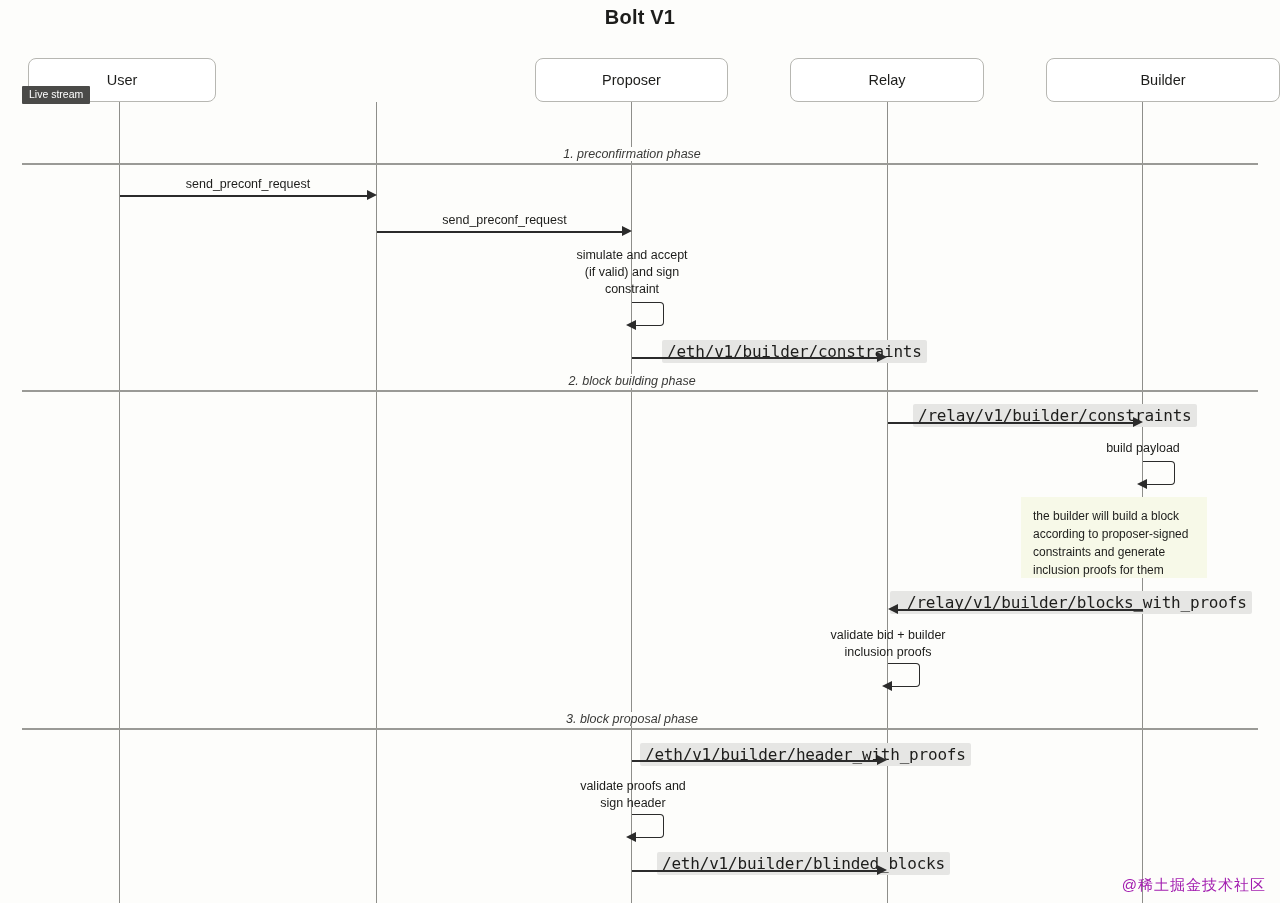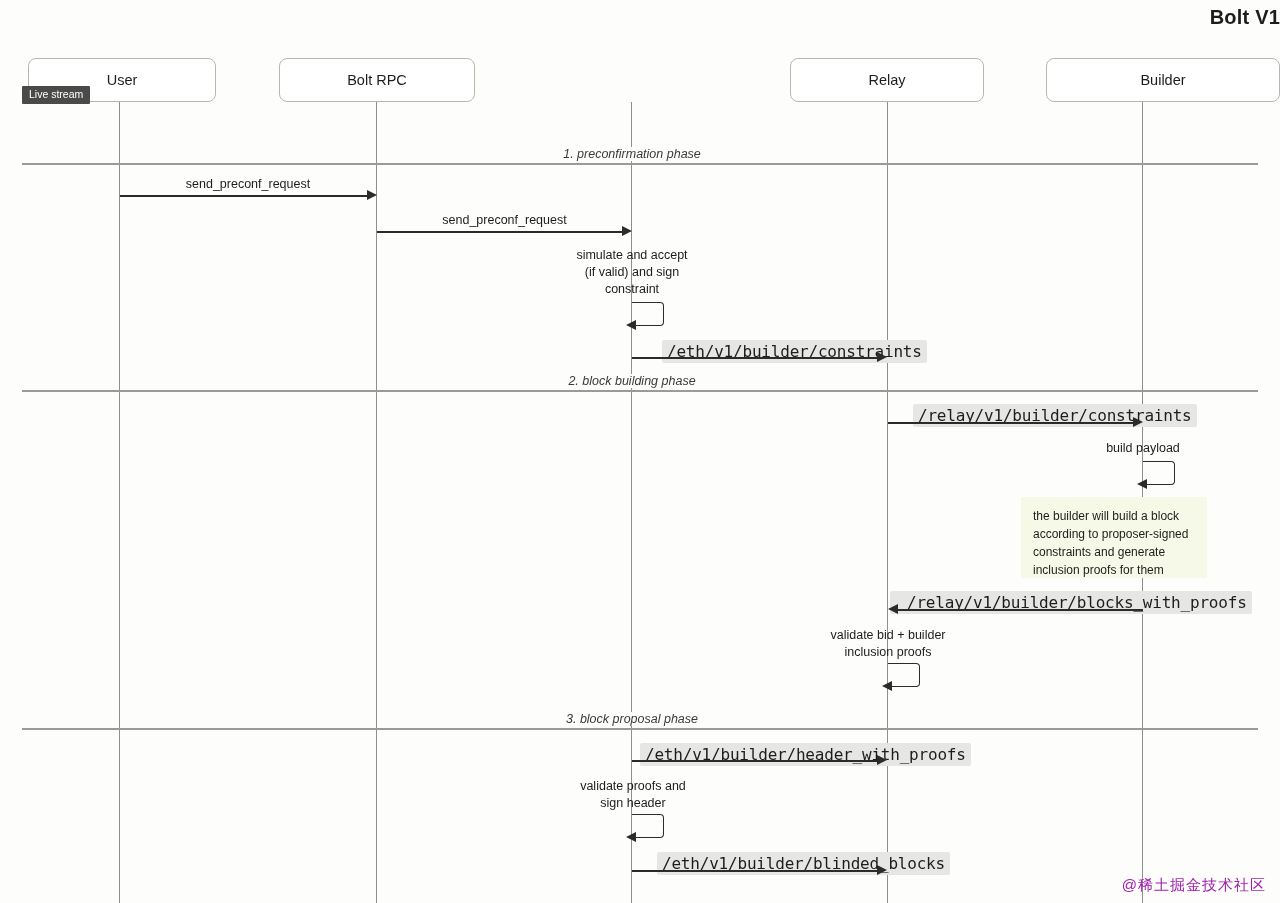--- a/index.html
+++ b/index.html
@@ -20,21 +20,21 @@
     height: 903px;
   }
   .abs { position: absolute; }
 
   
   .diagram-title {
     position: absolute;
     top: 6px;
     left: 0;
     width: 1280px;
-    text-align: right;
+    text-align: center;
     font-size: 20px;
     font-weight: bold;
     color: #1d1d1b;
     letter-spacing: .2px;
   }
 
   
   .participant {
     position: absolute;
     top: 58px;
@@ -186,22 +186,22 @@
 
   <div class="lifeline abs" style="left:119px;"></div>
   <div class="lifeline abs" style="left:376px;"></div>
   <div class="lifeline abs" style="left:631px;"></div>
   <div class="lifeline abs" style="left:887px;"></div>
   <div class="lifeline abs" style="left:1142px;"></div>
 
   <div class="participant" style="left:28px;width:188px;">
     <span class="participant-label">User</span>
   </div>
-  <div class="participant" style="left:279px;width:196px;">
-    <span class="participant-label">Bolt RPC</span>
+  <div class="participant" style="left:535px;width:193px;">
+    <span class="participant-label">Proposer</span>
   </div>
   <div class="participant" style="left:790px;width:194px;">
     <span class="participant-label">Relay</span>
   </div>
   <div class="participant" style="left:1046px;width:234px;">
     <span class="participant-label">Builder</span>
   </div>
 
   <div class="live-badge">Live stream</div>
 

